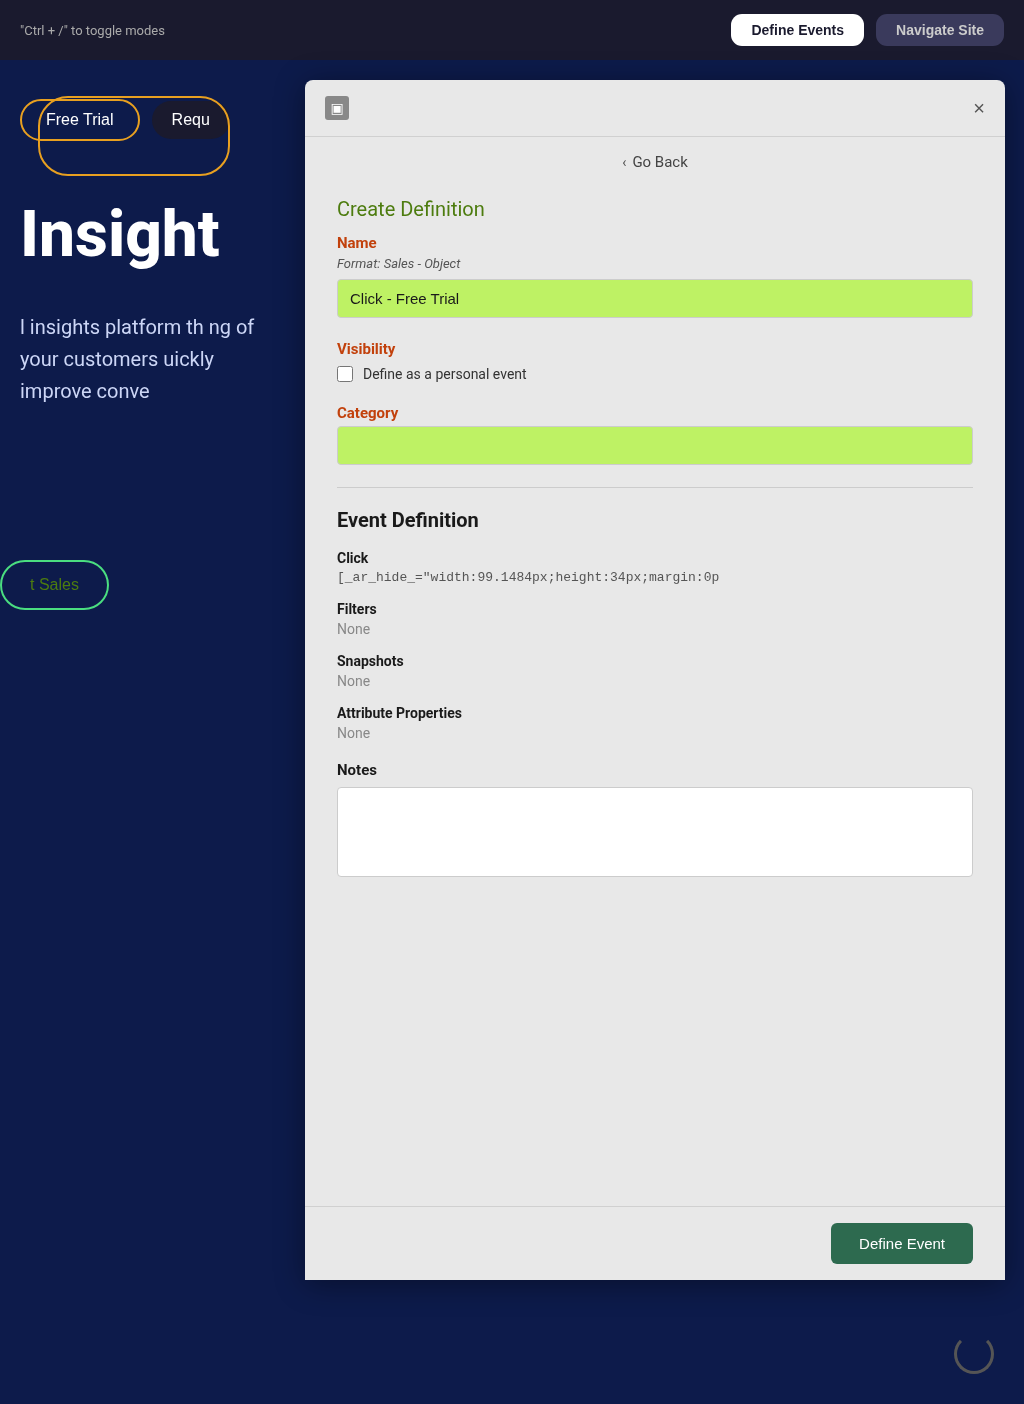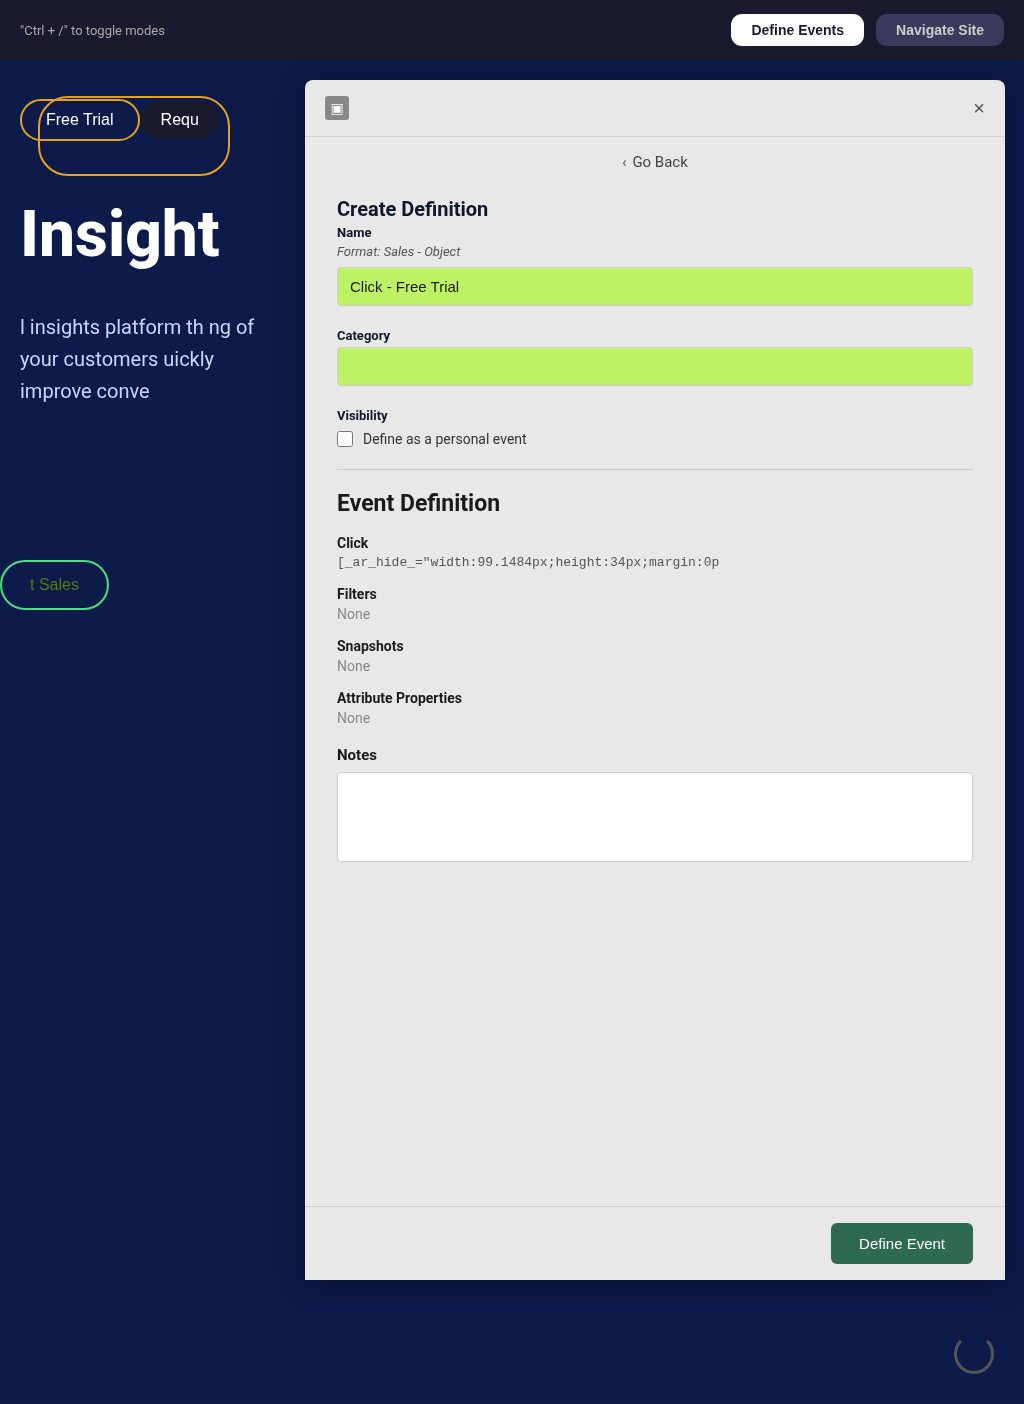--- a/index.html
+++ b/index.html
@@ -61,21 +61,21 @@
 
     
     .website-nav {
       position: absolute;
       top: 60px; left: 0;
       width: 310px;
       height: 120px;
       display: flex;
       align-items: center;
       padding: 0 20px;
-      gap: 1px;
+      gap: 12px;
       background-color: #0d1b4b;
     }
 
     .free-trial-btn {
       border: 2px solid #e8a020;
       background: transparent;
       color: #fff;
       padding: 10px 24px;
       border-radius: 25px;
       font-size: 16px;
@@ -192,33 +192,33 @@
     }
 
     
     .panel-content {
       padding: 10px 32px 32px 32px;
       flex: 1;
     }
 
     .section-title {
       font-size: 20px;
-      font-weight: 700;
-      color: #0f172a;
-      margin-bottom: 4px;
+      font-weight: 400;
+      color: #4d7c0f;
+      margin-bottom: 13px;
     }
 
     .field-group {
       margin-bottom: 22px;
     }
 
     .field-label {
-      font-size: 13px;
+      font-size: 15px;
       font-weight: 700;
-      color: #0f172a;
+      color: #c2410c;
       margin-bottom: 4px;
     }
 
     .field-hint {
       font-size: 13px;
       color: #555;
       font-style: italic;
       margin-bottom: 8px;
     }
 
@@ -257,21 +257,21 @@
       background: #ccc;
       margin: 20px 0;
     }
 
     
     .event-def-section {
       margin-top: 10px;
     }
 
     .event-def-title {
-      font-size: 23px;
+      font-size: 20px;
       font-weight: 700;
       color: #1a1a1a;
       margin-bottom: 18px;
     }
 
     .event-row {
       margin-bottom: 16px;
     }
 
     .event-row-label {
@@ -406,32 +406,32 @@
 
     <div class="section-title">Create Definition</div>
 
     <div class="field-group">
       <div class="field-label">Name</div>
       <div class="field-hint">Format: Sales - Object</div>
       <input type="text" class="field-input" value="Click - Free Trial" style="">
     </div>
 
     <div class="field-group">
-      <div class="field-label">Category</div>
-      <input type="text" class="field-input" value="" style="">
-    </div>
-
-    <div class="field-group">
       <div class="field-label">Visibility</div>
       <div class="checkbox-row">
         <input type="checkbox" class="checkbox-input" style="">
         <span class="checkbox-label">Define as a personal event</span>
       </div>
     </div>
 
+    <div class="field-group">
+      <div class="field-label">Category</div>
+      <input type="text" class="field-input" value="" style="">
+    </div>
+
     <div class="divider"></div>
 
     <div class="event-def-section">
       <div class="event-def-title">Event Definition</div>
 
       <div class="event-row">
         <div class="event-row-label">Click</div>
         <div class="event-row-value">[_ar_hide_="width:99.1484px;height:34px;margin:0p</div>
       </div>
 

